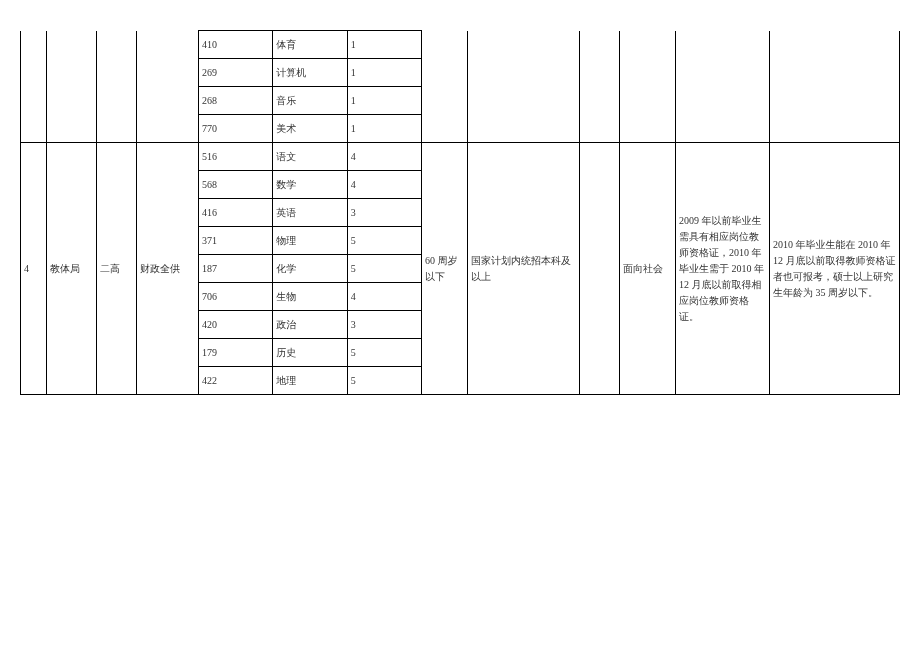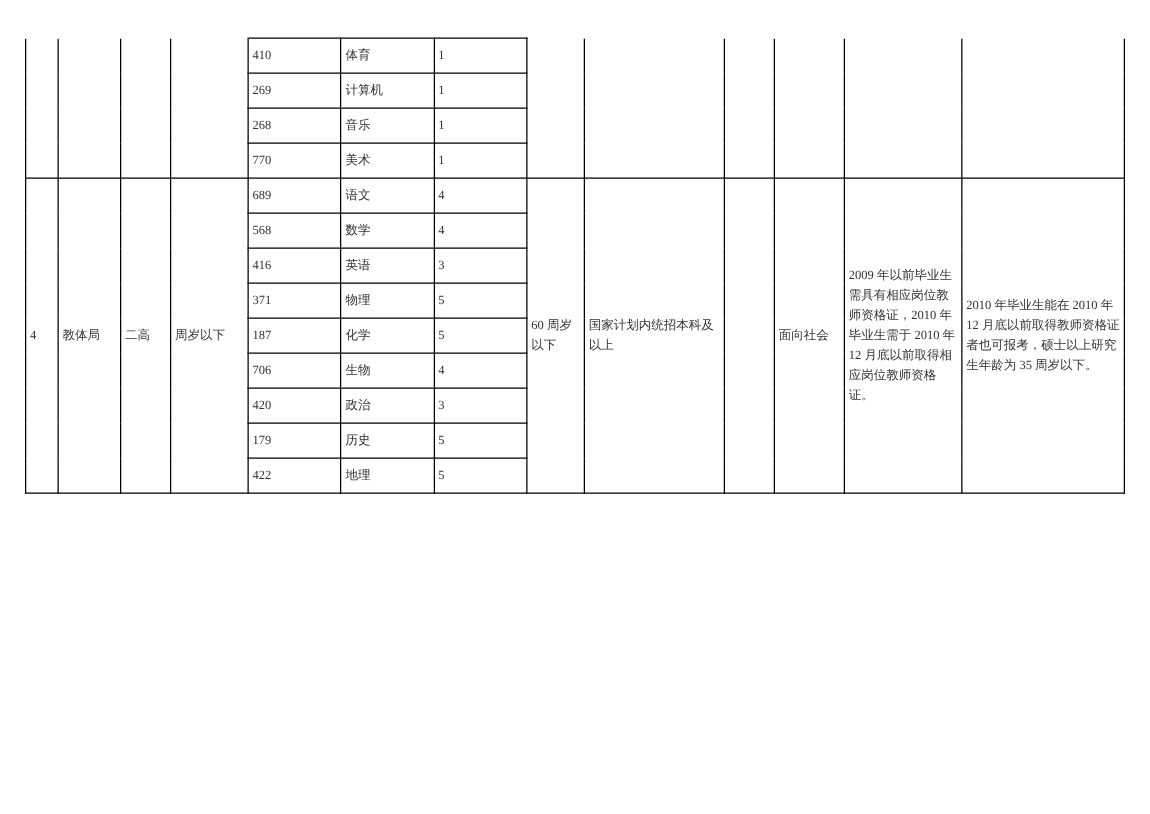--- a/index.html
+++ b/index.html
@@ -99,22 +99,22 @@
       <tr>
         <td>770</td>
         <td>美术</td>
         <td>1</td>
       </tr>
 
       <tr>
         <td rowspan="9">4</td>
         <td rowspan="9">教体局</td>
         <td rowspan="9">二高</td>
-        <td rowspan="9">周岁以下</td>
-        <td>689</td>
+        <td rowspan="9">财政全供</td>
+        <td>516</td>
         <td>语文</td>
         <td>4</td>
         <td rowspan="9">60 周岁以下</td>
         <td rowspan="9">国家计划内统招本科及以上</td>
         <td rowspan="9"></td>
         <td rowspan="9">面向社会</td>
         <td rowspan="9">2009 年以前毕业生需具有相应岗位教师资格证，2010 年毕业生需于 2010 年 12 月底以前取得相应岗位教师资格证。</td>
         <td rowspan="9">2010 年毕业生能在 2010 年 12 月底以前取得教师资格证者也可报考，硕士以上研究生年龄为 35 周岁以下。</td>
       </tr>
       <tr>

